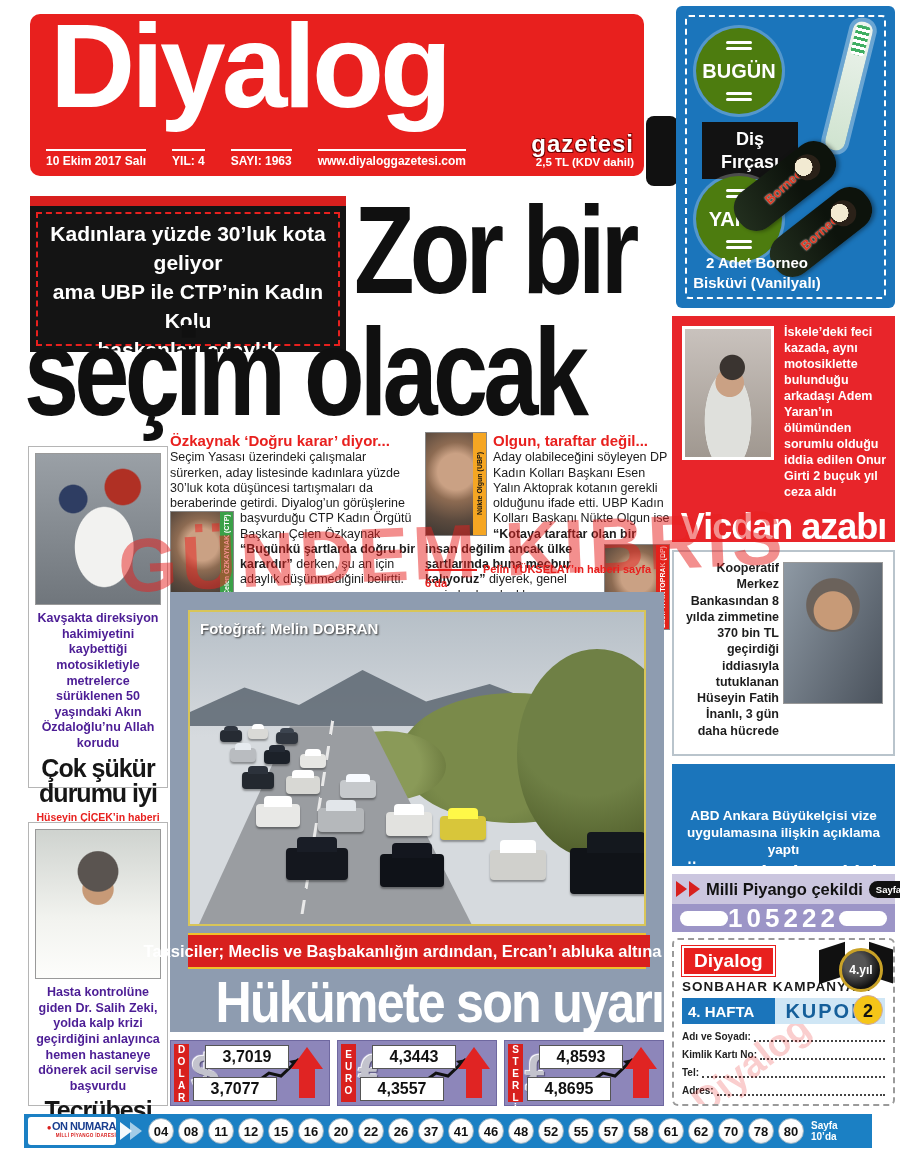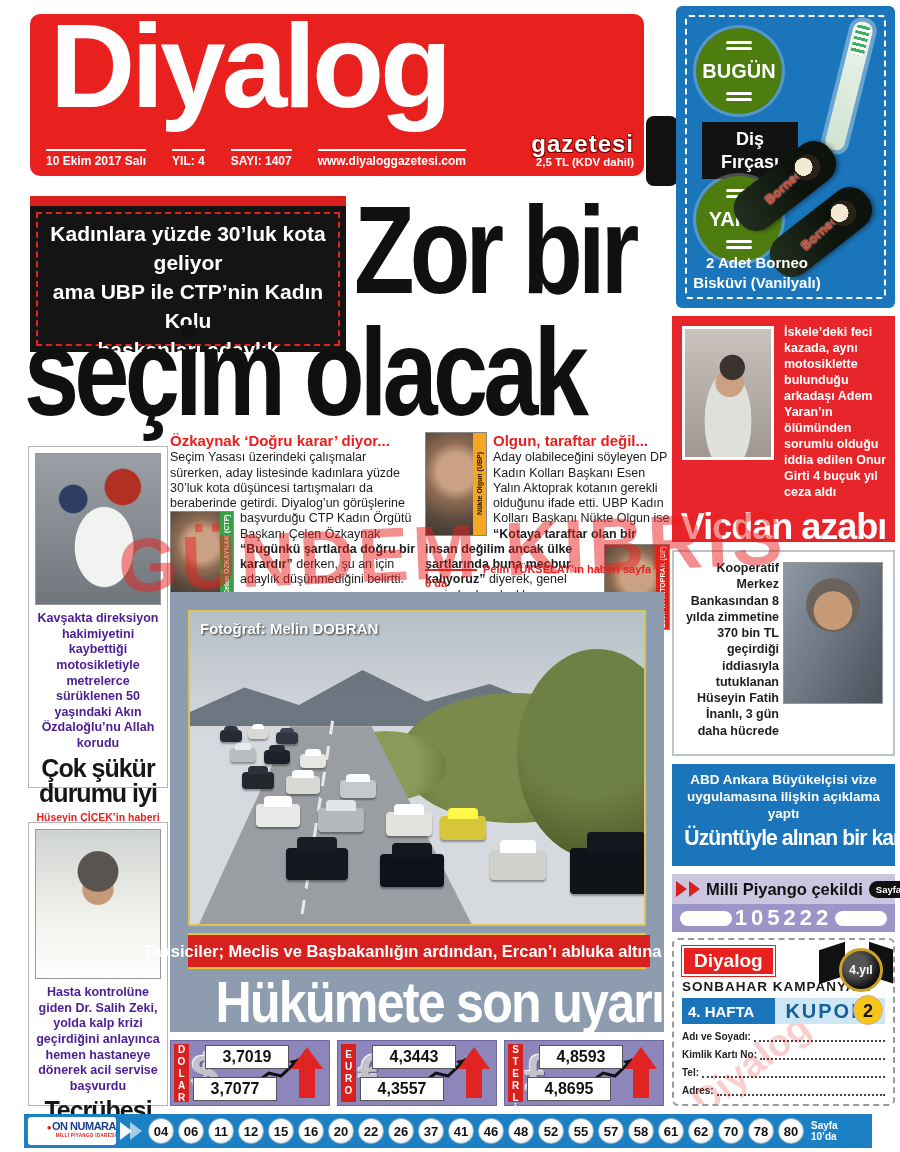--- a/index.html
+++ b/index.html
@@ -130,31 +130,31 @@
   #rs2-photo { position:absolute; right:10px; top:10px; width:100px; height:142px; border:1px solid #999; background:
       radial-gradient(circle at 50% 34%, #c79a77 0 18%, transparent 19%),
       radial-gradient(circle at 50% 30%, #6b625b 0 24%, transparent 25%),
       linear-gradient(115deg,#8e99a4,#4a525c); }
   #rs2-text { margin-right:106px; color:#1d1d1d; font-weight:bold; font-size:12.5px; line-height:1.3; text-align:right; }
   #rs2-head { color:#161616; font-weight:bold; font-size:29px; text-align:center; line-height:1.02; letter-spacing:-1px; margin-top:8px; }
   #rs2-byline { color:#e8201e; font-size:10.5px; font-weight:bold; text-align:right; margin-top:5px; }
   #rs2-byline::before { content:""; display:inline-block; width:60px; height:2px; background:#e8201e; vertical-align:middle; margin-right:6px; }
 
   #right-story3 { left:672px; top:764px; width:223px; height:102px; background:#1b75bb; padding:8px 6px; text-align:center; }
-  #rs3-kicker { color:#fff; font-weight:bold; font-size:13.5px; line-height:1.25; }
+  #rs3-kicker { color:#fff; font-weight:bold; font-size:13.5px; line-height:1.25;margin-top:36px; }
   #rs3-head { color:#fff; font-weight:bold; font-size:22.5px; letter-spacing:-1px; margin-top:2px; white-space:nowrap; transform:scaleX(.94); transform-origin:center; }
 
   #piyango-strip { left:672px; top:874px; width:223px; height:30px; background:#cbc6df; display:flex; align-items:center; padding:0 4px; }
   .py-arrow { width:0; height:0; border-top:8px solid transparent; border-bottom:8px solid transparent; border-left:11px solid #d8201e; margin-right:2px; }
   #py-label { font-size:16.5px; font-weight:bold; color:#111; margin-left:4px; white-space:nowrap; }
   #py-dash { flex:1; height:3px; background:#111; margin:0 3px; }
   #py-page { background:#111; color:#fff; font-size:9.5px; font-weight:bold; border-radius:9px; padding:3px 7px; white-space:nowrap; }
   #piyango-bar { left:672px; top:904px; width:223px; height:28px; background:#9c95c7; display:flex; align-items:center; justify-content:space-between; padding:0 8px; }
   .py-pill { width:52px; height:15px; background:#fff; border-radius:8px; }
-  #py-number { color:#fff; font-weight:bold; font-size:22px; letter-spacing:4px; }
+  #py-number { color:#fff; font-weight:bold; font-size:26px; letter-spacing:4px; }
 
   
   #coupon { left:672px; top:938px; width:223px; height:168px; background:#fff; border:2px dashed #9a9a9a; border-radius:6px; padding:6px 8px; overflow:hidden; }
   #coupon-logo { display:inline-block; background:#e8201e; color:#fff; font-weight:bold; font-size:19px; padding:2px 10px; border:2px solid #fff; outline:1px solid #e8201e; letter-spacing:0; }
   #coupon-campaign { font-size:13.5px; font-weight:bold; color:#1a1a1a; letter-spacing:1px; margin-top:3px; }
   #coupon-badge { position:absolute; right:10px; top:8px; width:44px; height:44px; border-radius:50%; background:radial-gradient(circle at 35% 35%, #555 0 30%, #111 70%); border:3px solid #c9a227; color:#fff; font-weight:bold; font-size:12px; display:flex; align-items:center; justify-content:center; z-index:2; }
   .badge-wing { position:absolute; top:6px; width:26px; height:34px; background:#111; z-index:1; }
   #wing-l { right:48px; transform:skewY(-18deg); } #wing-r { right:-2px; transform:skewY(18deg); }
   #coupon-strip { display:flex; align-items:center; margin-top:4px; height:26px; position:relative; background:linear-gradient(90deg,#1b75bb 0 46%, #cfe6f5 46%); }
   #coupon-week { color:#fff; font-weight:bold; font-size:15px; padding-left:6px; width:46%; }
@@ -178,21 +178,21 @@
   #bar-page { color:#fff; font-weight:bold; font-size:10px; line-height:1.1; margin-left:3px; white-space:nowrap; }
 </style>
 </head>
 <body>
 
 <div class="abs" id="masthead">
   <div id="masthead-title">Diyalog</div>
   <div id="masthead-row">
     <span class="mi">10 Ekim 2017 Salı</span>
     <span class="mi">YIL: 4</span>
-    <span class="mi">SAYI: 1407</span>
+    <span class="mi">SAYI: 1963</span>
     <span class="mi">www.diyaloggazetesi.com</span>
     <span id="masthead-right">
       <span id="masthead-gaz">gazetesi</span><br>
       <span id="masthead-price">2,5 TL (KDV dahil)</span>
     </span>
   </div>
 </div>
 <div class="abs" id="clip-black"></div>
 
 <div class="abs" id="ad-box">
@@ -333,21 +333,21 @@
         <polygon points="104,6 94,8 101,15" fill="#111"></polygon>
       </svg>
     <div class="cur-box cur-top">4,8593</div>
     <div class="cur-box cur-bot">4,8695</div>
     <div class="cur-arrow"></div>
   </div>
 </div>
 
 <div class="abs" id="right-story1">
   <div id="rs1-photo"></div>
-  <div id="rs1-text">İskele’deki feci kazada, aynı motosiklette bulunduğu arkadaşı Adem Yaran’ın ölümünden sorumlu olduğu iddia edilen Onur Girti 4 buçuk yıl ceza aldı</div>
+  <div id="rs1-text">İskele’deki feci kazada, aynı motosiklette bulunduğu arkadaşı Adem Yaran’ın ölümünden sorumlu olduğu iddia edilen Onur Girti 2 buçuk yıl ceza aldı</div>
   <div class="rrail-head" id="rs1-head">
     <span>Vicdan azabı bir</span><br>
     <span>ömür sürecek</span>
   </div>
   <div class="rrail-byline">Hüseyin ÇİÇEK’in haberi sayfa 2’de</div>
 </div>
 
 <div class="abs" id="right-story2">
   <div id="rs2-photo"></div>
   <div id="rs2-text">Kooperatif Merkez Bankasından 8 yılda zimmetine 370 bin TL geçirdiği iddiasıyla tutuklanan Hüseyin Fatih İnanlı, 3 gün daha hücrede</div>
@@ -414,21 +414,21 @@
 
 <div class="abs" id="bottom-bar">
   <div id="onnumara">
     <div id="onnumara-name">ON NUMARA</div>
     <div id="onnumara-agency">MİLLİ PİYANGO İDARESİ</div>
   </div>
   <div class="bar-arrow"></div>
   <div class="bar-arrow dim"></div>
   <div id="balls">
       <span class="ball">04</span>
-      <span class="ball">06</span>
+      <span class="ball">08</span>
       <span class="ball">11</span>
       <span class="ball">12</span>
       <span class="ball">15</span>
       <span class="ball">16</span>
       <span class="ball">20</span>
       <span class="ball">22</span>
       <span class="ball">26</span>
       <span class="ball">37</span>
       <span class="ball">41</span>
       <span class="ball">46</span>

